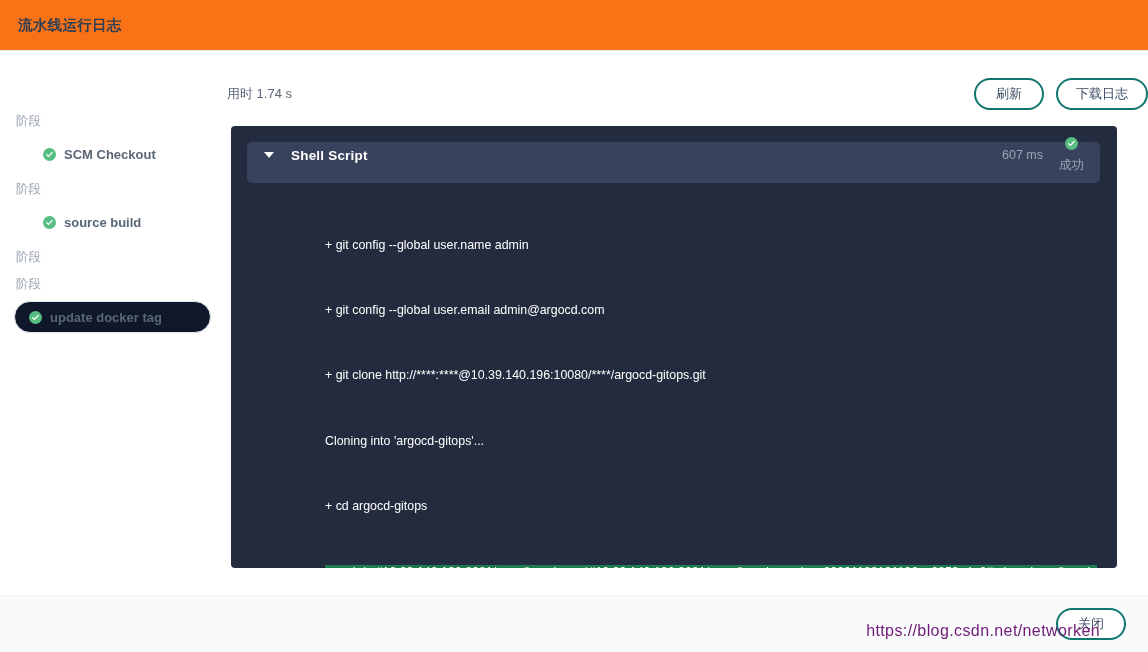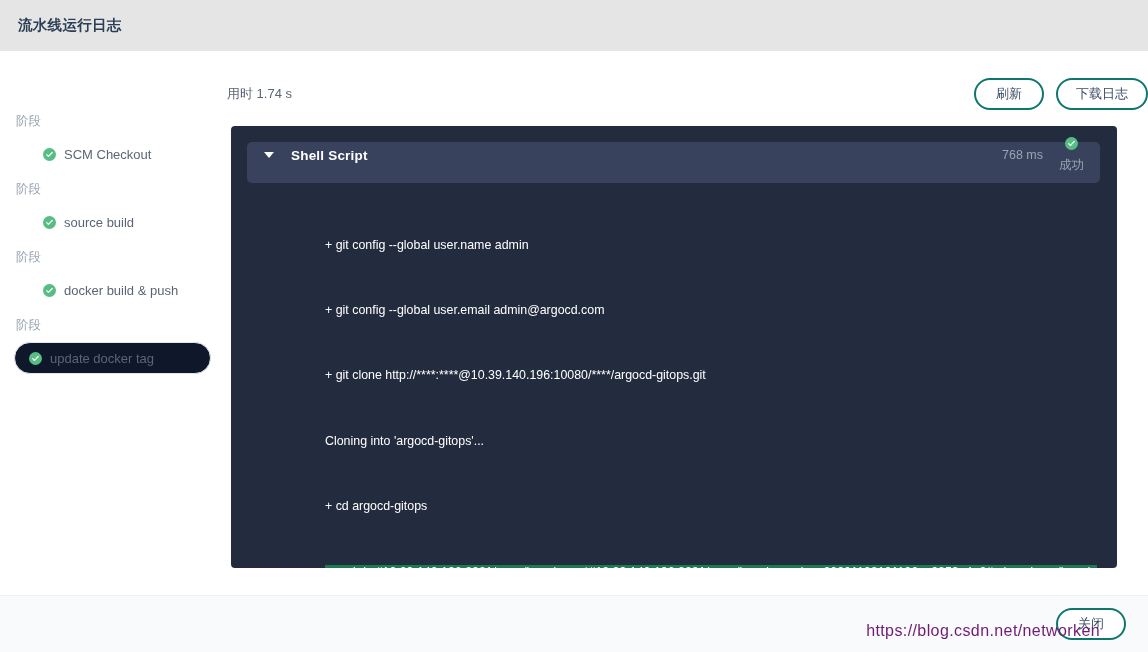--- a/index.html
+++ b/index.html
@@ -12,21 +12,21 @@
     height: 652px;
     font-family: "Liberation Sans", "DejaVu Sans", sans-serif;
     color: #3d4a5c;
     overflow: hidden;
     position: relative;
   }
 
   
   .dialog-header {
     height: 51px;
-    background: #e5e5e5;
+    background: #f97316;
     border-bottom: 1px solid #e4e7ed;
     display: flex;
     align-items: center;
     padding-left: 18px;
     box-sizing: border-box;
   }
   .dialog-title {
     font-size: 14.5px;
     font-weight: bold;
     color: #2c3e55;
@@ -71,21 +71,21 @@
     border: 1px solid transparent;
     font-size: 13px;
     color: #5a6676;
     cursor: pointer;
   }
   .stage-item.selected {
     background: #0f172a;
     border-color: #e2e8ef;
     padding-left: 14px;
   }
-  .stage-item .label { margin-left: 8px; }
+  .stage-item .label { margin-left: 8px; font-weight: bold; }
 
   
   .check-circle {
     width: 13px;
     height: 13px;
     border-radius: 50%;
     background: #56bd83;
     display: inline-flex;
     align-items: center;
     justify-content: center;
@@ -262,28 +262,20 @@
           <svg width="9" height="9" viewBox="0 0 12 12">
               <path d="M2.2 6.2 L4.7 8.6 L9.6 3.3" stroke="#ffffff" stroke-width="1.6" fill="none" stroke-linecap="round" stroke-linejoin="round"></path>
             </svg>
         </span>
         <span class="label">source build</span>
       </div>
     </div>
 
     <div class="stage-group">
       <div class="stage-group-label">阶段</div>
-      <div class="stage-item">
-        <span class="check-circle">
-          <svg width="9" height="9" viewBox="0 0 12 12">
-              <path d="M2.2 6.2 L4.7 8.6 L9.6 3.3" stroke="#ffffff" stroke-width="1.6" fill="none" stroke-linecap="round" stroke-linejoin="round"></path>
-            </svg>
-        </span>
-        <span class="label">docker build &amp; push</span>
-      </div>
     </div>
 
     <div class="stage-group">
       <div class="stage-group-label">阶段</div>
       <div class="stage-item selected">
         <span class="check-circle">
           <svg width="9" height="9" viewBox="0 0 12 12">
               <path d="M2.2 6.2 L4.7 8.6 L9.6 3.3" stroke="#ffffff" stroke-width="1.6" fill="none" stroke-linecap="round" stroke-linejoin="round"></path>
             </svg>
         </span>
@@ -303,21 +295,21 @@
     </div>
 
     <div class="console-panel">
 
       <div class="console-header">
         <span class="caret-box">
           <span class="caret-down"></span>
         </span>
         <span class="console-header-title">Shell Script</span>
         <span class="console-header-spacer"></span>
-        <span class="console-ms">768 ms</span>
+        <span class="console-ms">607 ms</span>
         <span class="console-status">
           <span class="check-circle">
             <svg width="9" height="9" viewBox="0 0 12 12">
                 <path d="M2.2 6.2 L4.7 8.6 L9.6 3.3" stroke="#ffffff" stroke-width="1.6" fill="none" stroke-linecap="round" stroke-linejoin="round"></path>
               </svg>
           </span>
           <span>成功</span>
         </span>
       </div>
 

